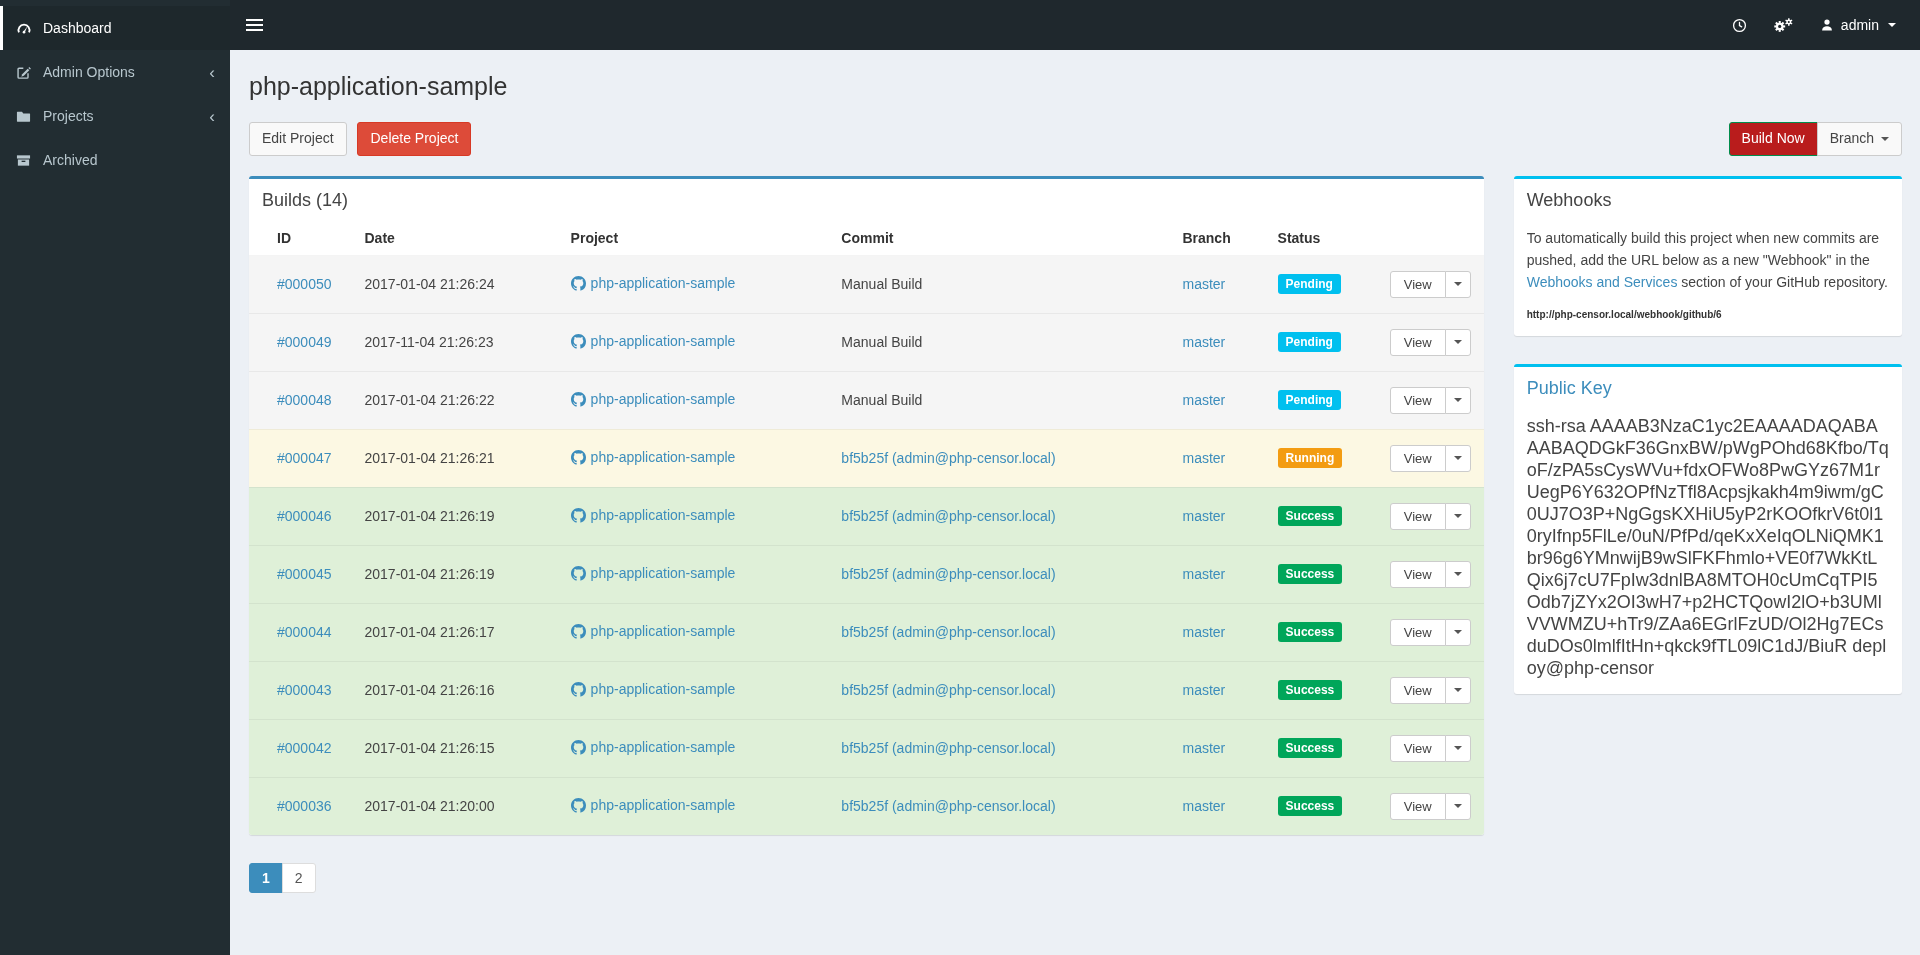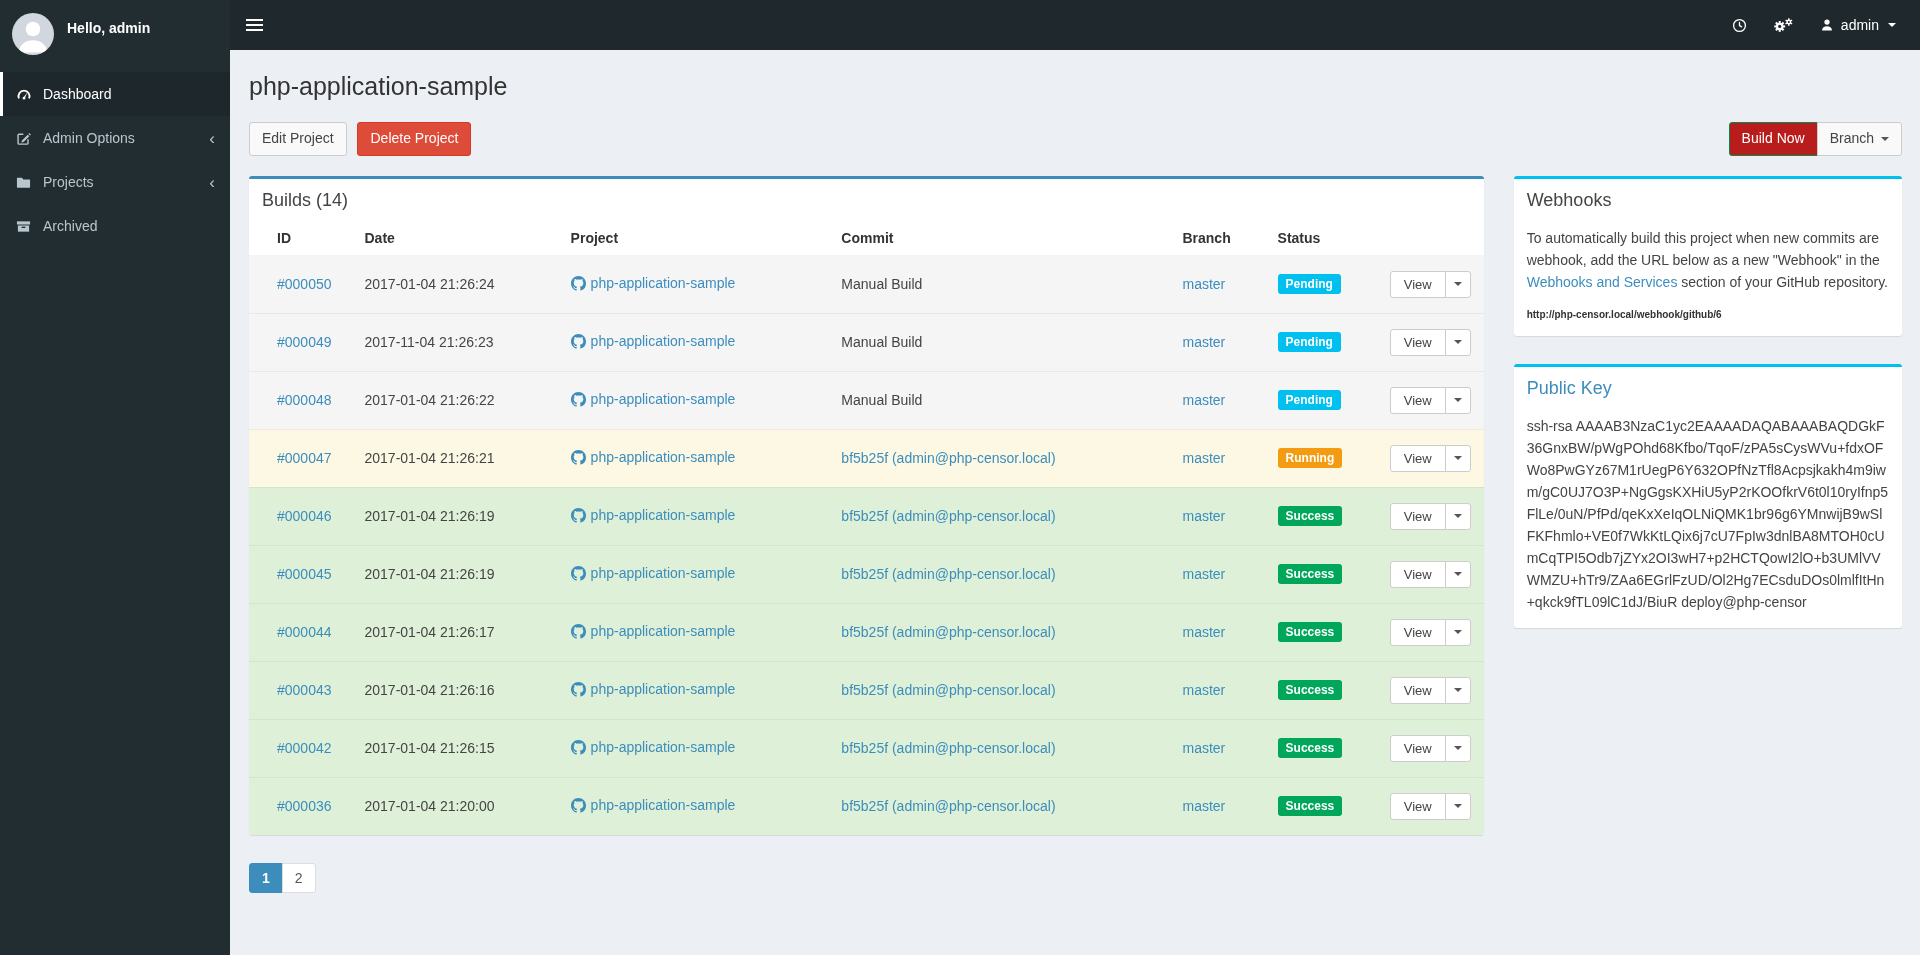--- a/index.html
+++ b/index.html
@@ -80,37 +80,28 @@
   
   .pagination { display:inline-flex; list-style:none; margin:0; padding:0; }
   .pagination a { display:block; padding:6px 12px; border:1px solid #ddd; background:#fff; color:#555; font-size:14px; margin-left:-1px; }
   .pagination li:first-child a { border-radius:3px 0 0 3px; margin-left:0; }
   .pagination li:last-child a { border-radius:0 3px 3px 0; }
   .pagination li.active a { background:#3c8dbc; border-color:#3c8dbc; color:#fff; font-weight:bold; }
 
   
   .side-text { margin:6px 0 16px; line-height:22px; font-size:14px; color:#444; }
   .hook-url { font-weight:bold; color:#333; margin:0 0 3px; font-size:10px; }
-  .key-text { line-height:22px; font-size:14px; color:#444; word-break:break-all; margin:6px 0 2px; }
+  .key-text { line-height:22px; font-size:18px; color:#444; word-break:break-all; margin:6px 0 2px; }
 </style>
 </head>
 <body>
 
 <div class="app">
 
   <aside class="sidebar">
-    <div class="user-panel">
-      <div class="avatar">
-        <svg viewBox="0 0 16 16" width="40" height="40">
-          <circle cx="8" cy="5.6" r="2.9" fill="#fff"></circle>
-          <path d="M2.4 15c0-3.1 2.6-4.9 5.6-4.9s5.6 1.8 5.6 4.9z" fill="#fff"></path>
-        </svg>
-      </div>
-      <div class="greeting">Hello, admin</div>
-    </div>
     <ul class="menu" id="sidebar-menu">
         <li class="active">
           <span class="mi">
             <svg viewBox="0 0 16 16" width="16" height="15">
               <path fill="none" stroke="currentColor" stroke-width="2" d="M2.6 12.2a5.9 5.9 0 1 1 10.8 0"></path>
               <path fill="currentColor" d="M7.1 11.7 11.6 5.7 8.8 12.3z"></path>
               <circle cx="8" cy="11.9" r="1.4" fill="currentColor"></circle>
             </svg>
           </span>
           <span>Dashboard</span>
@@ -399,21 +390,21 @@
             </li>
           </ul>
       </div>
 
       <div class="col-side">
         <div class="box box-cyan">
           <div class="box-header">
             <h3 class="box-title">Webhooks</h3>
           </div>
           <div class="box-body">
-            <p class="side-text"><span>To automatically build this project when new commits are webhook, add the URL below as a new "Webhook" in the </span><a>Webhooks and Services</a><span> section of your GitHub repository.</span></p>
+            <p class="side-text"><span>To automatically build this project when new commits are pushed, add the URL below as a new "Webhook" in the </span><a>Webhooks and Services</a><span> section of your GitHub repository.</span></p>
             <p class="hook-url">http://php-censor.local/webhook/github/6</p>
           </div>
         </div>
 
         <div class="box box-cyan">
           <div class="box-header">
             <h3 class="box-title box-title-link">Public Key</h3>
           </div>
           <div class="box-body">
             <div class="key-text">ssh-rsa AAAAB3NzaC1yc2EAAAADAQABAAABAQDGkF36GnxBW/pWgPOhd68Kfbo/TqoF/zPA5sCysWVu+fdxOFWo8PwGYz67M1rUegP6Y632OPfNzTfl8Acpsjkakh4m9iwm/gC0UJ7O3P+NgGgsKXHiU5yP2rKOOfkrV6t0l10ryIfnp5FlLe/0uN/PfPd/qeKxXeIqOLNiQMK1br96g6YMnwijB9wSlFKFhmlo+VE0f7WkKtLQix6j7cU7FpIw3dnlBA8MTOH0cUmCqTPI5Odb7jZYx2OI3wH7+p2HCTQowI2lO+b3UMlVVWMZU+hTr9/ZAa6EGrlFzUD/Ol2Hg7ECsduDOs0lmlfItHn+qkck9fTL09lC1dJ/BiuR deploy@php-censor</div>

